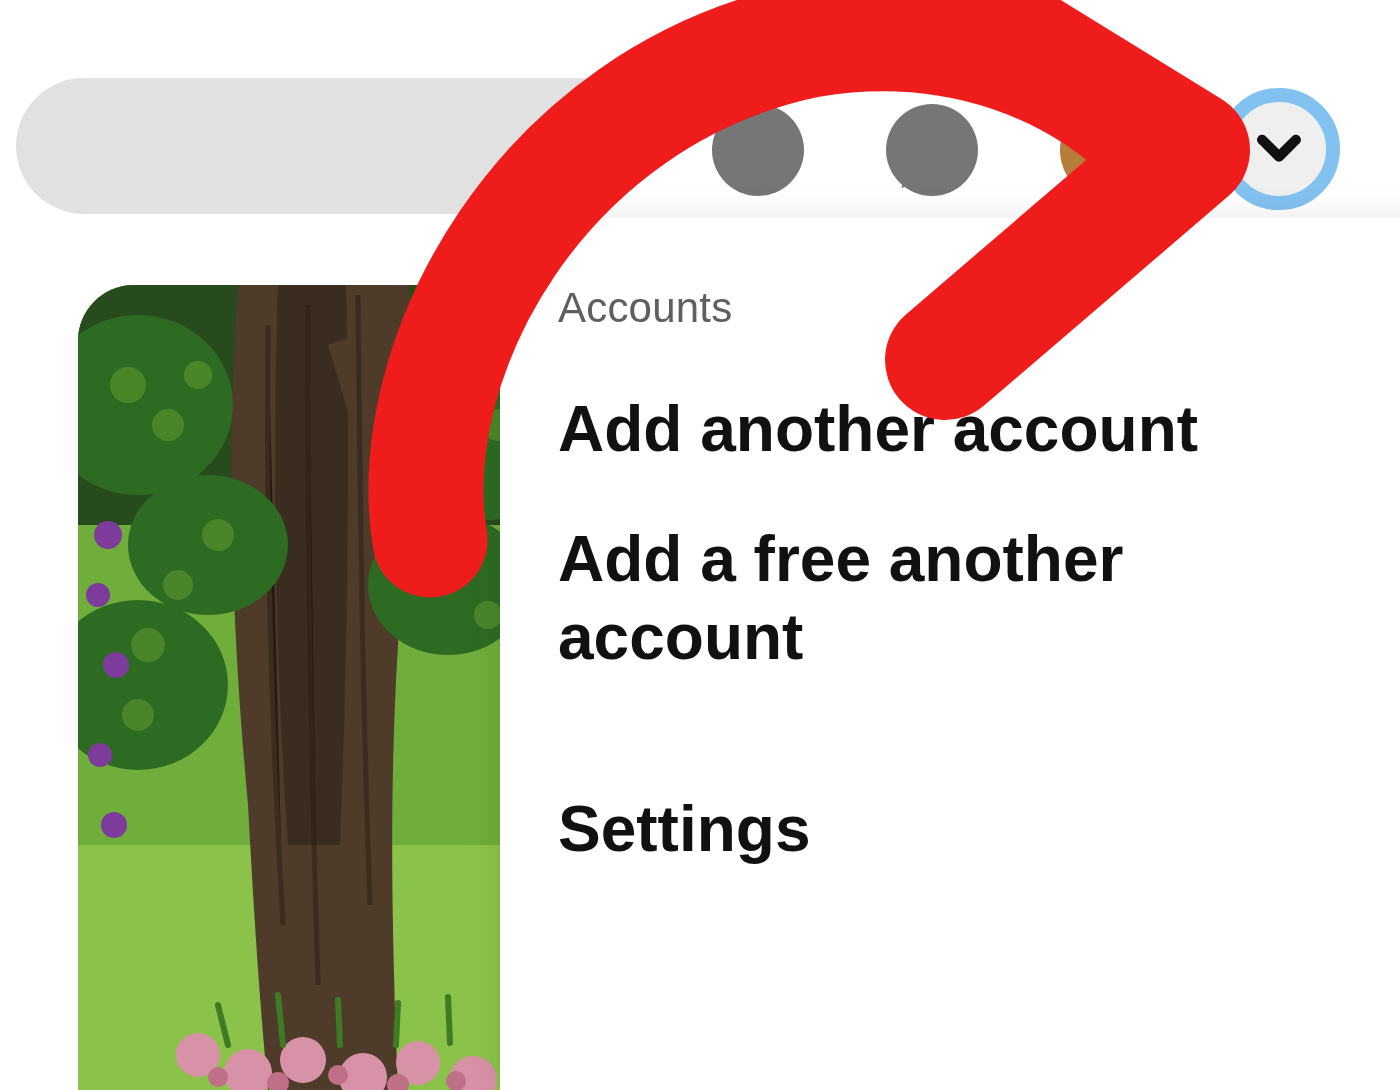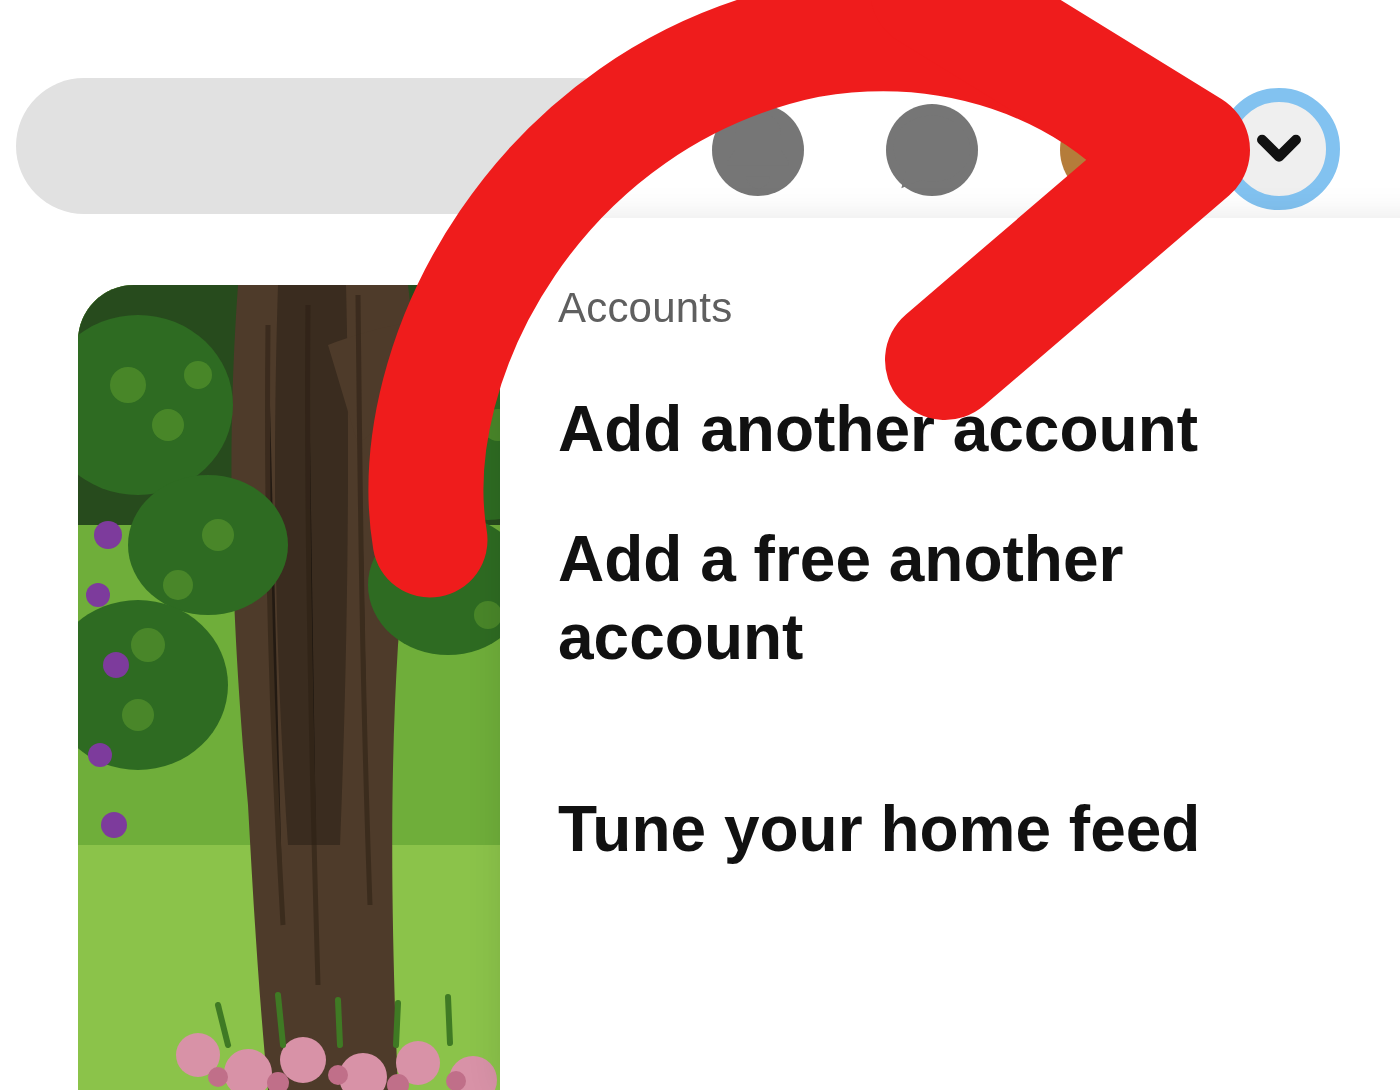--- a/index.html
+++ b/index.html
@@ -136,21 +136,21 @@
           <path d="M370 712 L372 758"></path>
       </g>
     </svg>
   </div>
 
   <div class="menu">
     <div class="section">Accounts</div>
     <div class="item">Add another account</div>
     <div class="item">Add a free another account</div>
     <div class="gap"></div>
-    <div class="item">Tune your home feed</div>
+    <div class="item">Settings</div>
   </div>
 
   <svg class="arrow" viewBox="0 0 1400 1090">
     <path d="M430 540
              C 400 360, 540 95, 810 40
              C 960 15, 1080 70, 1150 140" fill="none" stroke="#ef1c1c" stroke-width="115" stroke-linecap="round"></path>
     <path d="M930 -10 L1190 150 L945 360" fill="none" stroke="#ef1c1c" stroke-width="120" stroke-linecap="round" stroke-linejoin="round"></path>
   </svg>
 
 </div>

